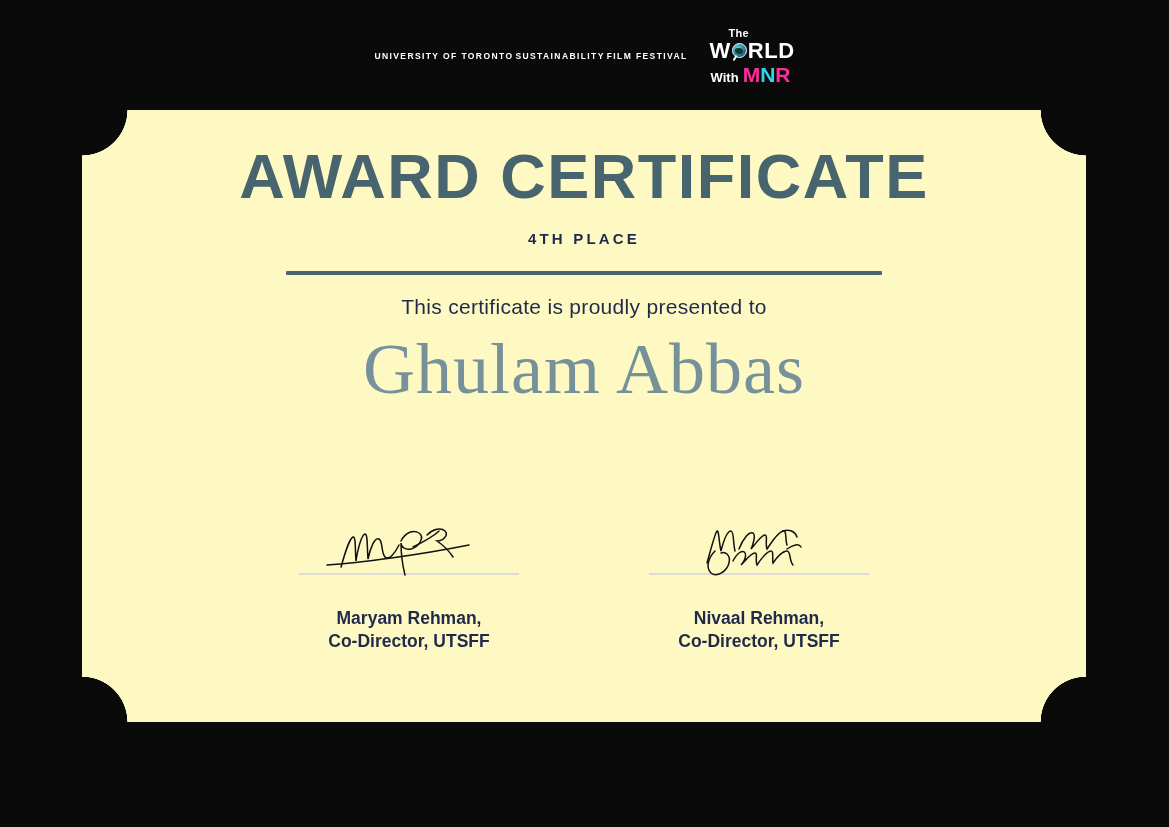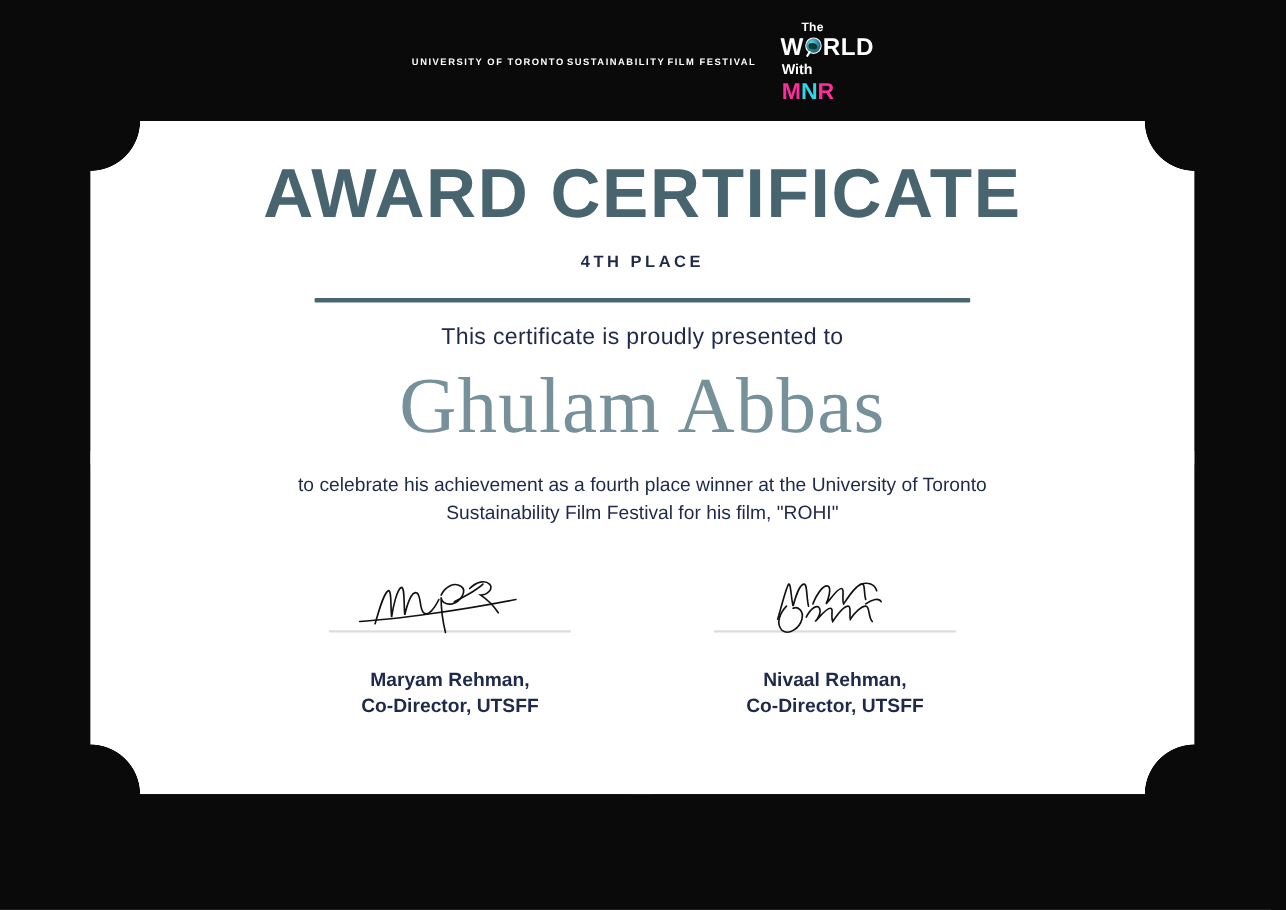--- a/index.html
+++ b/index.html
@@ -118,21 +118,20 @@
     background: #ffffff;
     transform: rotate(32deg);
     border-radius: 1px;
   }
   .mnr-with-row {
     display: flex;
     align-items: baseline;
     gap: 4px;
     margin-top: 2px;
     margin-left: 1px;
-    flex-direction: column;
   }
   .mnr-with {
     color: #ffffff;
     font-size: 13px;
     font-weight: bold;
   }
   .mnr-letters {
     font-size: 21px;
     font-weight: bold;
     letter-spacing: 0px;
@@ -141,21 +140,21 @@
   .mnr-letters .n { color: #2fd5e8; }
   .mnr-letters .r { color: #ff2d9b; }
 
   
   #certificate-card {
     position: absolute;
     left: 82px;
     top: 110px;
     width: 1004px;
     height: 612px;
-    background: #ffffff;
+    background: #fef9c3;
     box-shadow: 0 0 0 1.4px #9a9a9a;
     -webkit-mask:
       radial-gradient(circle 46px at 0 0, transparent 0 45px, #000 45.6px) top left / 51% 51% no-repeat,
       radial-gradient(circle 46px at 100% 0, transparent 0 45px, #000 45.6px) top right / 51% 51% no-repeat,
       radial-gradient(circle 46px at 0 100%, transparent 0 45px, #000 45.6px) bottom left / 51% 51% no-repeat,
       radial-gradient(circle 46px at 100% 100%, transparent 0 45px, #000 45.6px) bottom right / 51% 51% no-repeat;
     mask:
       radial-gradient(circle 46px at 0 0, transparent 0 45px, #000 45.6px) top left / 51% 51% no-repeat,
       radial-gradient(circle 46px at 100% 0, transparent 0 45px, #000 45.6px) top right / 51% 51% no-repeat,
       radial-gradient(circle 46px at 0 100%, transparent 0 45px, #000 45.6px) bottom left / 51% 51% no-repeat,
@@ -307,21 +306,20 @@
     <h1 id="award-title">AWARD CERTIFICATE</h1>
 
     <div id="place-subtitle">4TH PLACE</div>
 
     <div id="title-divider"></div>
 
     <div id="presented-line">This certificate is proudly presented to</div>
 
     <div id="recipient-name">Ghulam Abbas</div>
 
-    <div id="citation">to celebrate his achievement as a fourth place winner at the University of Toronto Sustainability Film Festival for his film, "ROHI"</div>
 
     <div id="signature-row">
 
       <div class="signature-block">
         <div class="sig-scribble">
           <svg width="200" height="56" viewBox="0 0 200 56" fill="none" aria-hidden="true">
             <g stroke="#111111" stroke-width="1.5" fill="none" stroke-linecap="round">
               <path d="M32 44 C36 30, 40 16, 44 14 C47 13, 46 28, 47 38 C48 30, 52 12, 56 11 C59 11, 58 26, 59 36 C61 27, 65 14, 70 16 C74 18, 72 30, 76 34 C80 38, 86 30, 90 22"></path>
               <path d="M92 18 C96 10, 104 6, 110 10 C116 14, 110 24, 102 26 C96 27, 92 24, 92 20 C92 30, 94 44, 96 52"></path>
               <path d="M104 24 C112 20, 124 14, 130 8"></path>

